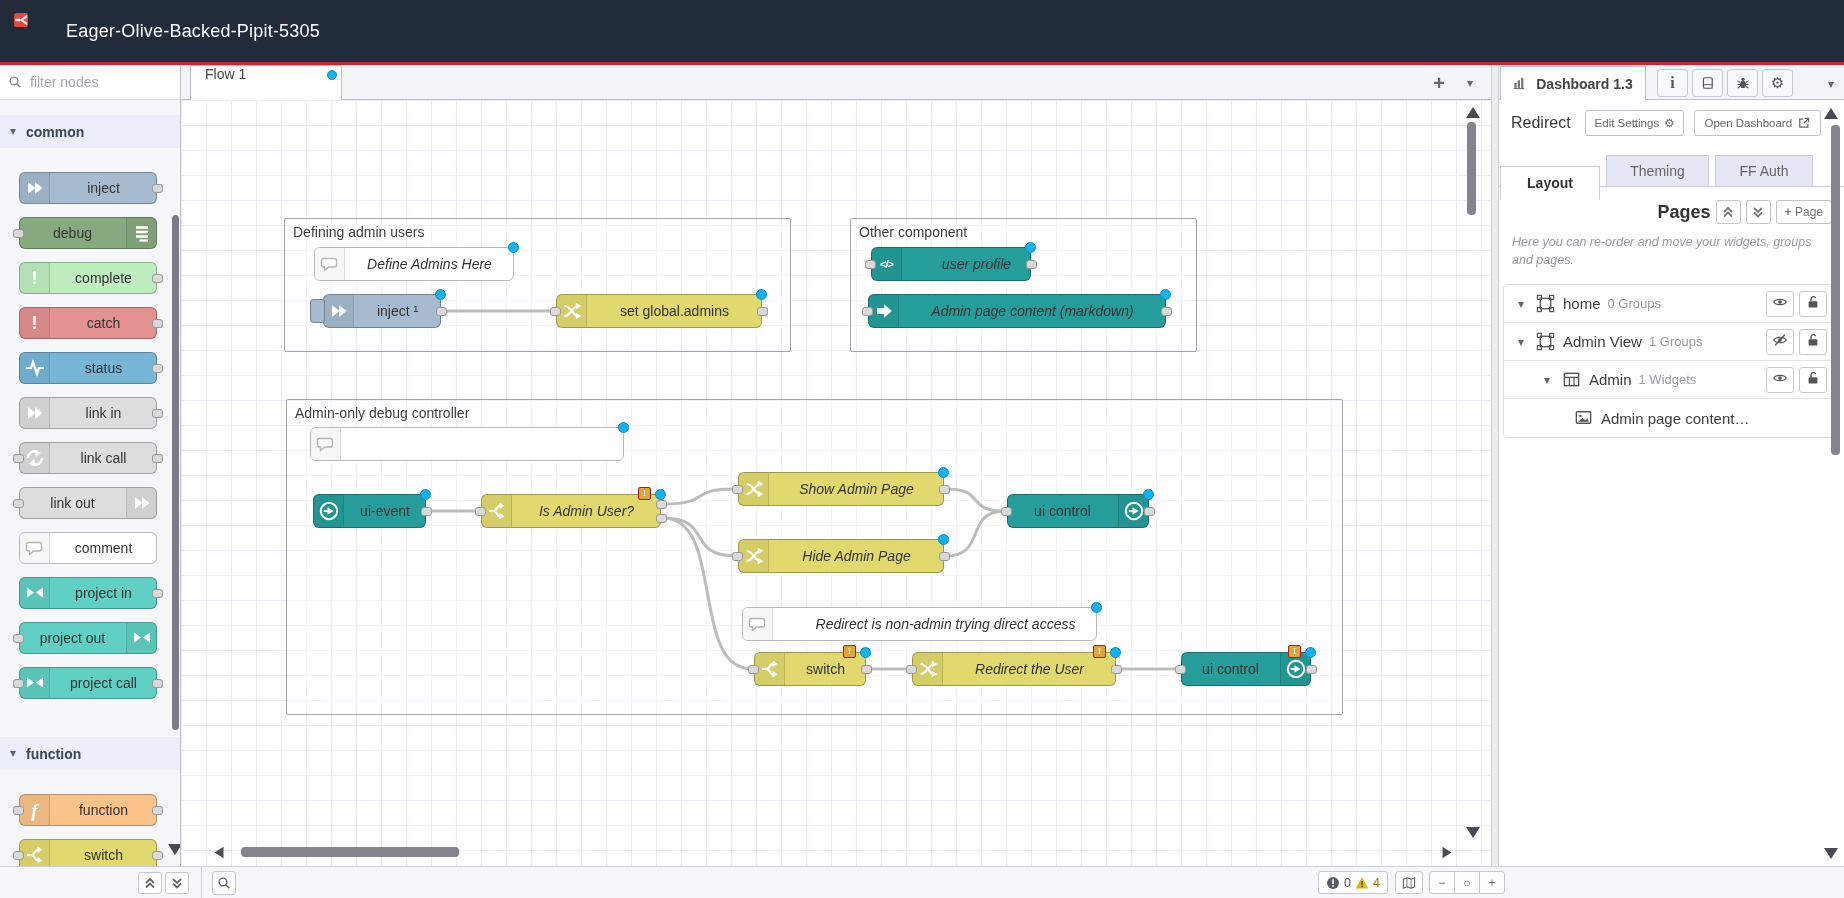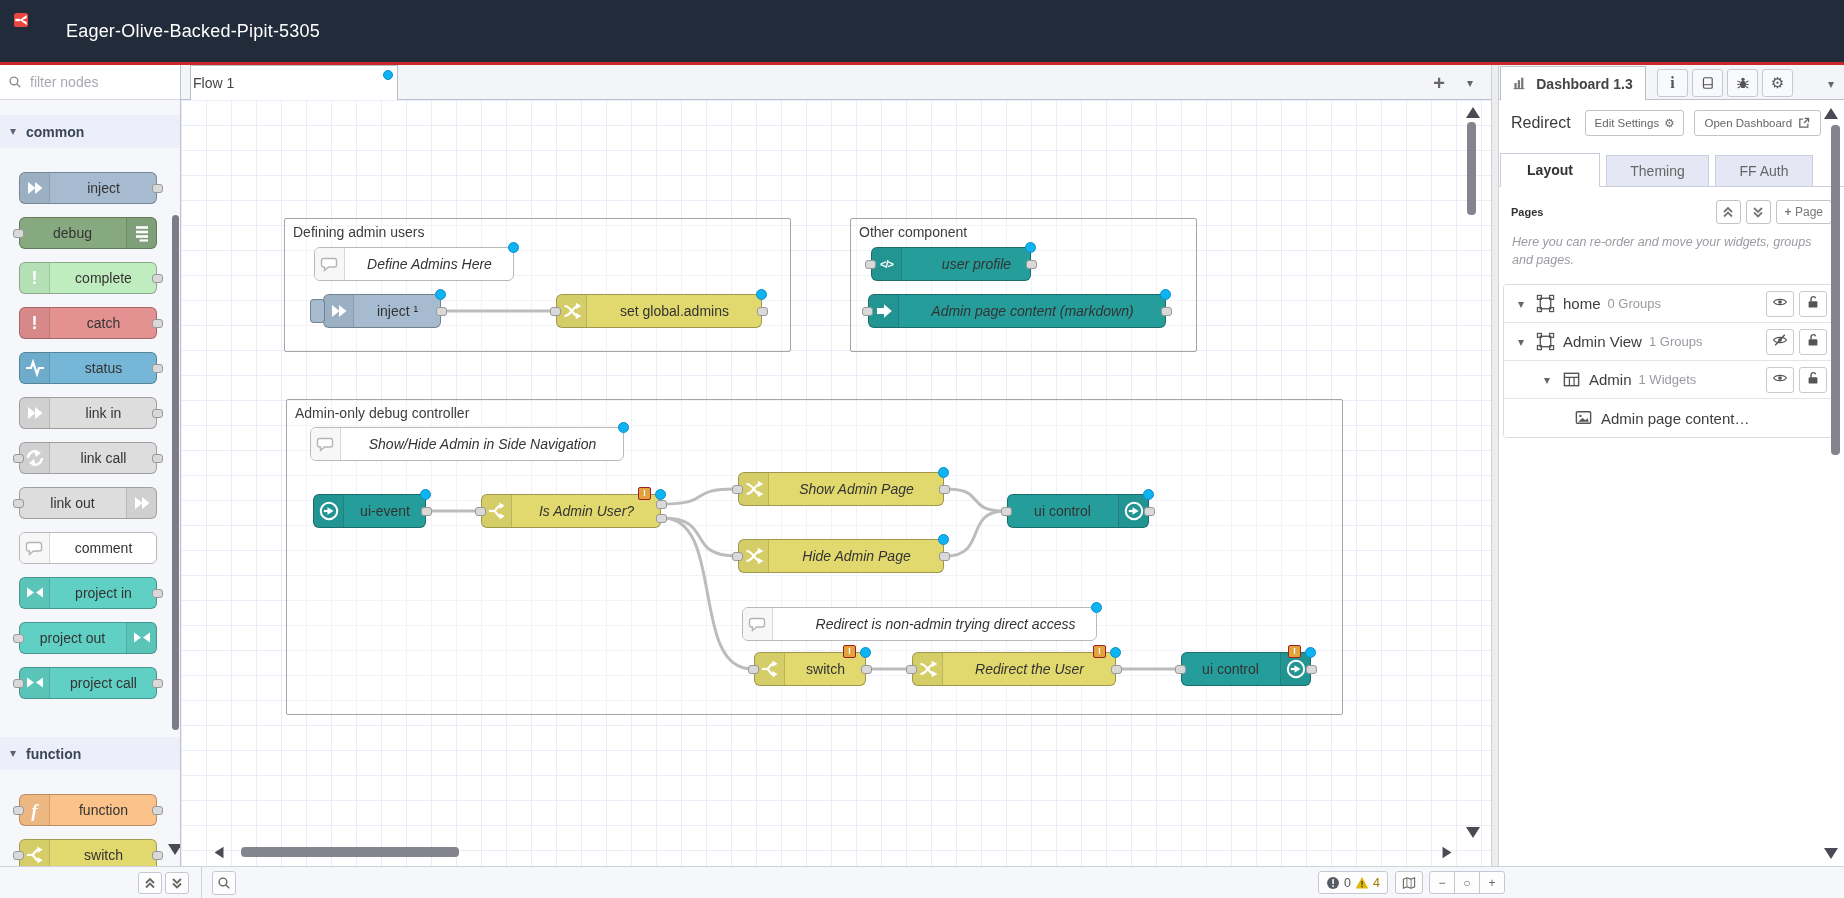--- a/index.html
+++ b/index.html
@@ -53,21 +53,21 @@
   .iconbox svg{width:20px;height:20px;display:block;}
   .comment-node{background:#fff !important;border-color:#b9b9b9 !important;}
   .comment-node .iconbox{background:#f7f7f7;}
   .port{position:absolute;width:11px;height:9px;background:#d9d9d9;border:1px solid #999;border-radius:3px;cursor:crosshair;}
   .node-dot{position:absolute;width:11px;height:11px;border-radius:50%;background:#0eb3f2;border:1px solid #0a8fd0;top:-6px;right:-6px;}
   .node-warn{position:absolute;top:-8px;right:9px;width:13px;height:13px;background:#e2a33d;border:1px solid #9e1f1f;border-radius:2px;color:#fff;font-weight:bold;font-size:9px;line-height:11px;text-align:center;}
   .inject-btn{position:absolute;left:-14px;top:4px;width:15px;height:24px;border:1px solid rgba(0,0,0,.30);border-radius:4px;cursor:pointer;}
 
   
   .tabbar{position:absolute;left:0;top:0;width:1310px;height:35px;background:#f4f5f9;border-bottom:1px solid #bdc0cc;}
-  .flow-tab{position:absolute;left:9px;top:0;width:208px;height:35px;background:#fff;border:1px solid #bdc0cc;border-bottom:none;display:flex;align-items:center;padding-left:2px;font-size:14px;color:#444;cursor:pointer;}
+  .flow-tab{position:absolute;left:9px;top:0;width:152px;height:35px;background:#fff;border:1px solid #bdc0cc;border-bottom:none;display:flex;padding-left:14px;font-size:14px;color:#444;cursor:pointer;}
   .flow-tab .tab-dot{position:absolute;right:4px;top:4px;width:10px;height:10px;border-radius:50%;background:#0eb3f2;border:1px solid #0a8fd0;}
   .tabbar-actions{position:absolute;right:18px;top:0;height:35px;display:flex;align-items:center;gap:22px;color:#666;}
   .tabbar-actions .tb-plus{font-size:20px;font-weight:bold;cursor:pointer;line-height:1;}
   .tabbar-actions .tb-chev{font-size:12px;cursor:pointer;}
   .canvas{position:absolute;left:0;top:35px;width:1310px;height:766px;background:#fff;overflow:hidden;
     background-image:linear-gradient(#eaecf8 1px,transparent 1px),linear-gradient(90deg,#eaecf8 1px,transparent 1px);
     background-size:25px 25px;}
   .group{position:absolute;border:1px solid #a5a5a5;border-radius:2px;background:rgba(255,255,255,.35);}
   .group .glabel{position:absolute;left:8px;top:5px;font-size:14px;color:#3d3d3d;white-space:nowrap;}
   #wires{position:absolute;left:0;top:0;width:1310px;height:766px;pointer-events:none;}
@@ -84,23 +84,23 @@
   .sb-iconbtn{position:absolute;top:4px;width:31px;height:28px;background:#f8f9fc;border:1px solid #c6c9d4;border-radius:3px;display:flex;align-items:center;justify-content:center;color:#555;cursor:pointer;}
   .sb-iconbtn svg{width:16px;height:16px;}
   .sb-chev{position:absolute;top:12px;right:10px;color:#666;font-size:12px;cursor:pointer;}
   .sb-panelhead{position:absolute;left:0;top:35px;width:345px;height:45px;background:#fff;display:flex;align-items:center;padding:0 12px;gap:10px;}
   .sb-panelhead .ptitle{font-size:16px;color:#3a3a3a;margin-right:4px;}
   .mini-btn{height:26px;border:1px solid #c2c2ca;border-radius:3px;background:#fff;color:#666;font-size:11.5px;display:inline-flex;align-items:center;gap:5px;padding:0 9px;cursor:pointer;white-space:nowrap;}
   .mini-btn svg{width:11px;height:11px;}
   .sb-tabs{position:absolute;left:0;top:85px;width:345px;height:37px;border-bottom:1px solid #c9cdde;}
   .sb-tab{position:absolute;top:3px;height:34px;display:flex;align-items:center;justify-content:center;font-size:14px;cursor:pointer;}
   .sb-tab.inactive{background:#e5e8f4;border:1px solid #c9cdde;color:#666;top:5px;height:32px;}
-  .sb-tab.active{background:#fff;border:1px solid #c9cdde;border-bottom:1px solid #fff;color:#333;font-weight:bold;z-index:2;}
+  .sb-tab.active{background:#fff;border:1px solid #c9cdde;border-bottom:1px solid #fff;color:#333;font-weight:bold;z-index:2;margin-top:13px;}
   .sb-pages-head{position:absolute;left:0;top:130px;width:345px;height:34px;display:flex;align-items:center;padding:0 12px;}
-  .sb-pages-head .ptext{font-weight:bold;font-size:11px;color:#333;flex:1;}
+  .sb-pages-head .ptext{font-weight:bold;font-size:18px;color:#333;flex:1;text-align:right;}
   .sq-btn{width:25px;height:24px;border:1px solid #c2c2ca;border-radius:3px;background:#fff;color:#777;display:inline-flex;align-items:center;justify-content:center;margin-left:5px;cursor:pointer;font-size:11px;}
   .help-text{position:absolute;left:13px;top:168px;width:310px;font-style:italic;color:#9a9aa2;font-size:12.5px;line-height:1.45;}
   .tree{position:absolute;left:4px;top:219px;width:330px;border:1px solid #d9d9de;border-radius:4px;background:#fff;overflow:hidden;}
   .tree-row{position:relative;height:38px;display:flex;align-items:center;border-bottom:1px solid #e4e4e9;background:#fff;cursor:pointer;}
   .tree-row:last-child{border-bottom:none;}
   .tr-chev{color:#666;font-size:12px;width:14px;}
   .tr-icon{width:20px;height:20px;color:#555;margin:0 7px 0 4px;}
   .tr-icon svg{width:20px;height:20px;}
   .tr-label{font-size:15px;color:#3d3d3d;white-space:nowrap;overflow:hidden;text-overflow:ellipsis;max-width:150px;}
   .tr-meta{font-size:13px;color:#9a9aa2;margin-left:7px;white-space:nowrap;flex:1;}
@@ -405,21 +405,20 @@
               <span class="port" style="left: -7px; top: 12px;"></span>
               <span class="port" style="right: -7px; top: 12px;"></span>
               <span class="node-dot"></span>
             </div>
             <div class="nr-node comment-node" style="left: 129px; top: 327px; width: 314px;">
               <span class="iconbox left">
                 <svg xmlns="http://www.w3.org/2000/svg" viewBox="0 0 20 20">
                   <path d="M3.5 4.5 h11 a2 2 0 0 1 2 2 v4.5 a2 2 0 0 1 -2 2 h-6 l-4 3.5 v-3.5 h-1 a2 2 0 0 1 -2 -2 v-4.5 a2 2 0 0 1 2 -2 z" fill="#fff" stroke="#b5b5b5" stroke-width="1.4"></path>
                 </svg>
               </span>
-              <span class="nlabel" style="font-style: italic; left: 31px;">Show/Hide Admin in Side Navigation</span>
               <span class="node-dot"></span>
             </div>
             <div class="nr-node" style="background: rgb(37, 157, 154); left: 132px; top: 394px; width: 113px;">
               <span class="iconbox left">
                 <svg xmlns="http://www.w3.org/2000/svg" viewBox="0 0 20 20">
                   <circle cx="10" cy="10" r="8.2" fill="none" stroke="#fff" stroke-width="2"></circle>
                   <path d="M4.8 10 h4.5" stroke="#fff" stroke-width="2.2"></path>
                   <path d="M8.5 6.2 L14.6 10 L8.5 13.8 Z" fill="#fff"></path>
                 </svg>
               </span>

